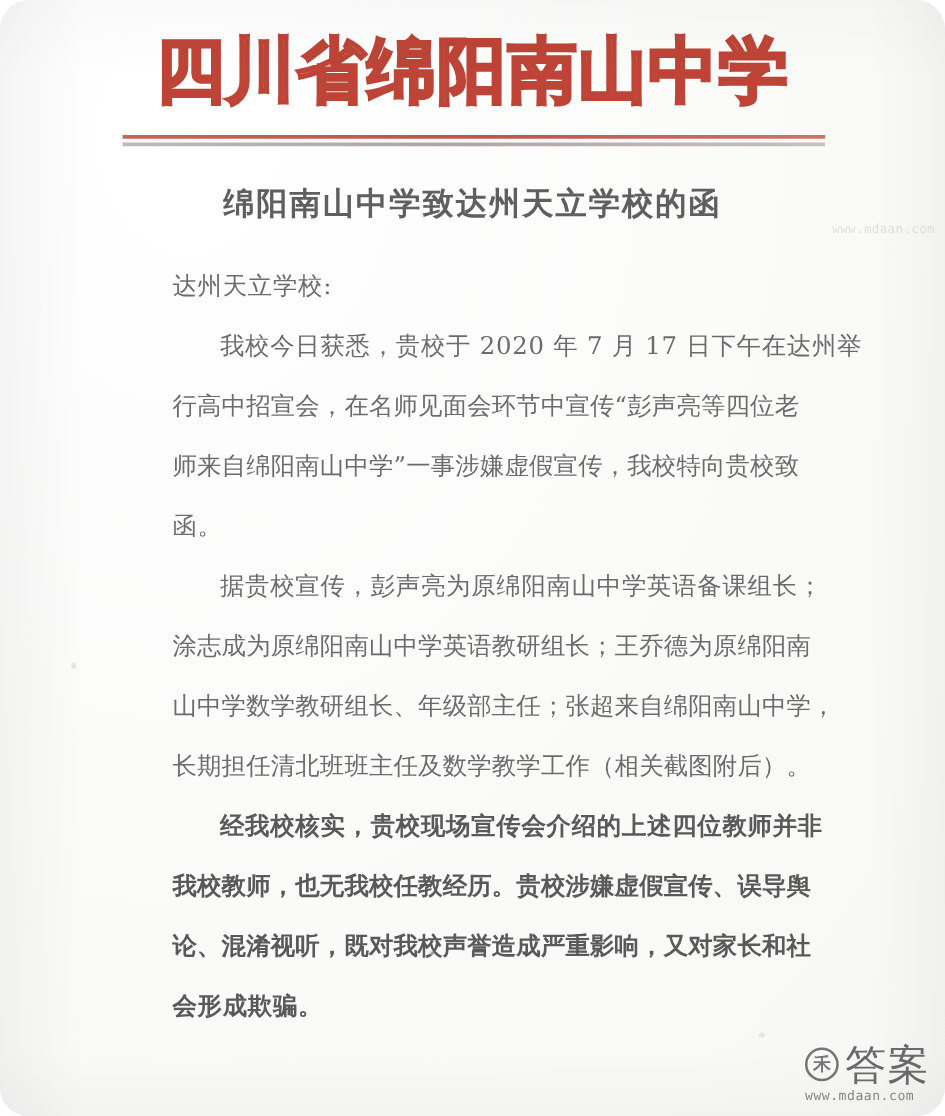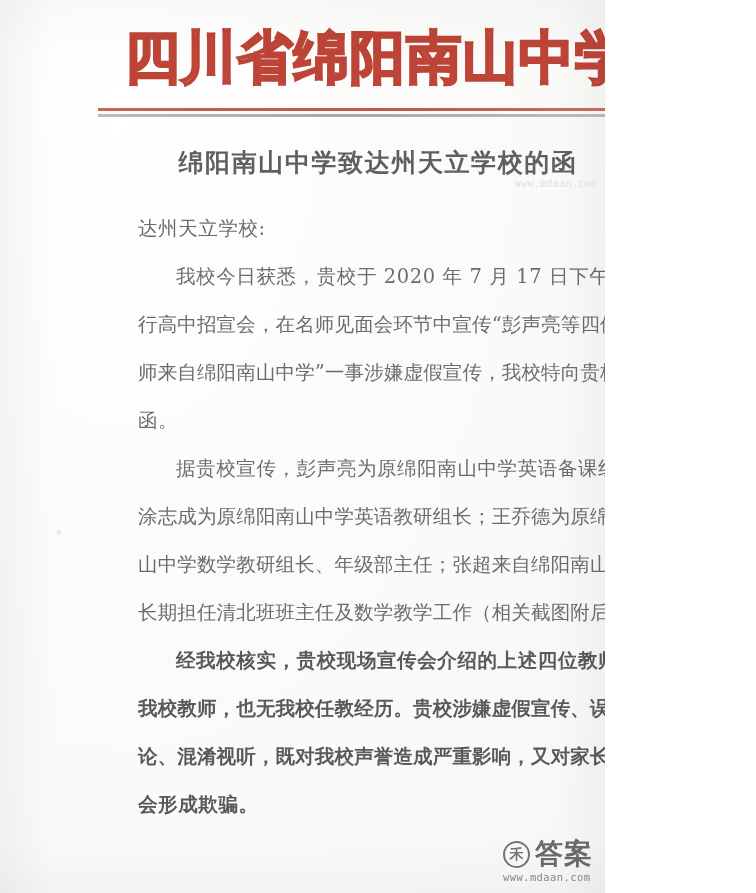--- a/index.html
+++ b/index.html
@@ -5,27 +5,28 @@
   html, body {
     margin: 0;
     padding: 0;
     background: #ffffff;
   }
   body {
     font-family: "DejaVu Sans", sans-serif;
   }
   .page {
     position: relative;
-    width: 605px;
+    width: 756px;
     height: 893px;
     overflow: hidden;
     background: #fdfdfc;
     background-image:
       radial-gradient(ellipse at 20% 12%, #ffffff 0%, #fbfbfa 45%, #f7f7f6 100%),
       linear-gradient(100deg, rgba(0,0,0,0.012) 0%, rgba(0,0,0,0) 30%, rgba(0,0,0,0.018) 100%);
+    border-radius: 23px;
   }
 
   
   .letterhead {
     position: absolute;
     top: 26px;
     left: 0;
     width: 756px;
     text-align: center;
   }
@@ -145,22 +146,22 @@
     align-items: center;
     justify-content: center;
     font-family: "DejaVu Serif", serif;
     font-size: 14px;
     font-weight: 700;
     color: #585858;
     line-height: 1;
   }
   .wm-text {
     font-family: "DejaVu Serif", serif;
-    font-size: 28px;
-    font-weight: 700;
+    font-size: 33px;
+    font-weight: 400;
     color: #4b4b4b;
     letter-spacing: 1px;
     line-height: 1;
   }
   .wm-url {
     margin-top: 3px;
     font-family: "DejaVu Sans Mono", monospace;
     font-size: 10.5px;
     color: #6d6d6d;
     letter-spacing: 0.4px;

